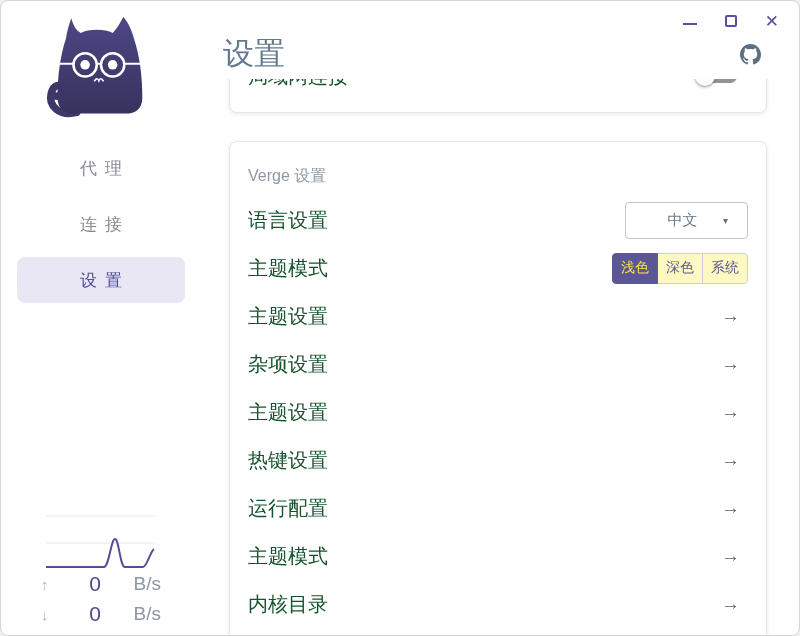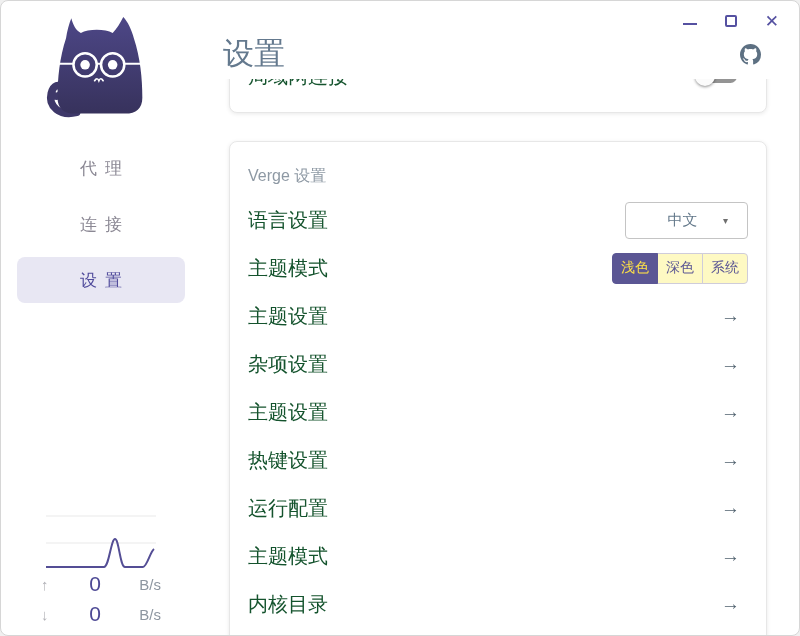--- a/index.html
+++ b/index.html
@@ -18,21 +18,21 @@
     font-size:17px; letter-spacing:8px; text-indent:8px; color:#8b8894; cursor:pointer;
   }
   .nav-item.selected { background:#e8e7f3; color:#514c9c; }
   .spacer { flex:1; }
   
   .traffic { padding:0 0 6px 40px; width:200px; }
   .traffic svg { display:block; }
   .speed-row { width:120px; height:30px; display:flex; align-items:center; }
   .speed-arrow { width:22px; color:#b3b3b8; font-size:15px; }
   .speed-val { flex:1; text-align:center; color:#4c4894; font-size:21px; }
-  .speed-unit { width:34px; text-align:right; color:#8d96a0; font-size:15px; }
+  .speed-unit { width:34px; text-align:right; color:#8d96a0; font-size:19px; }
   
   .main { flex:1; display:flex; flex-direction:column; position:relative; }
   .win-controls {
     position:absolute; top:0; right:0; height:40px; display:flex; align-items:center;
     gap:28px; padding:0 20px; z-index:5; color:#5551a1;
   }
   .wc { cursor:pointer; display:flex; align-items:center; justify-content:center; }
   .wc-min { width:14px; border-top:2px solid #5551a1; margin-top:6px; }
   .wc-max { width:12px; height:12px; border:2px solid #5551a1; border-radius:2px; }
   .wc-close { font-size:17px; line-height:1; }

